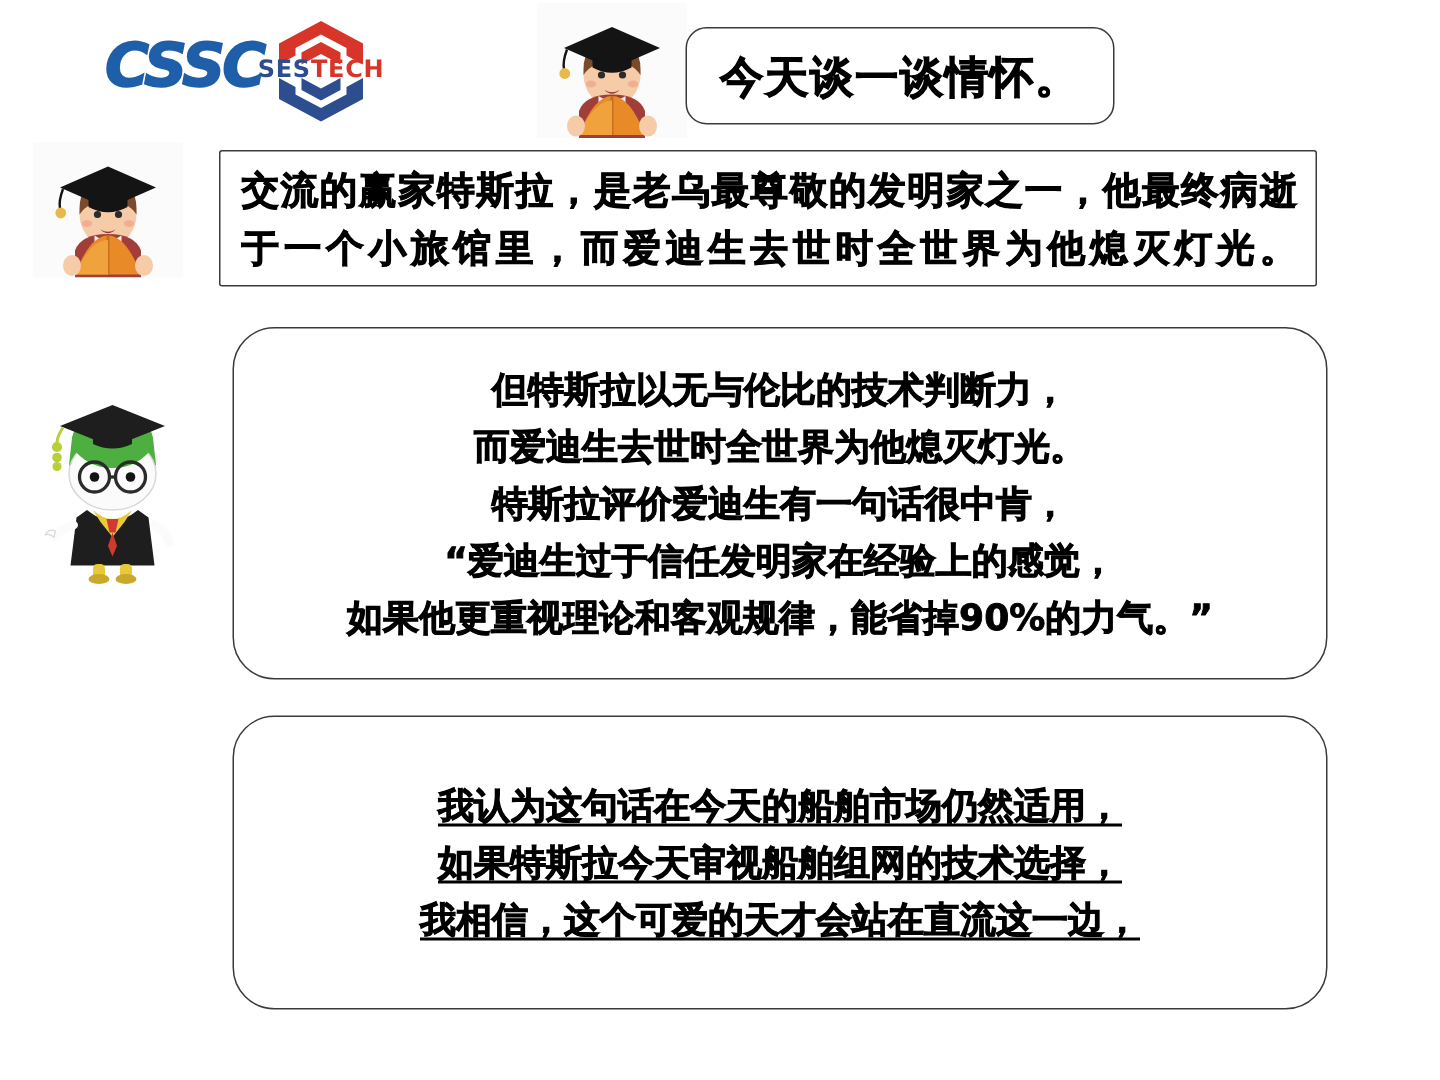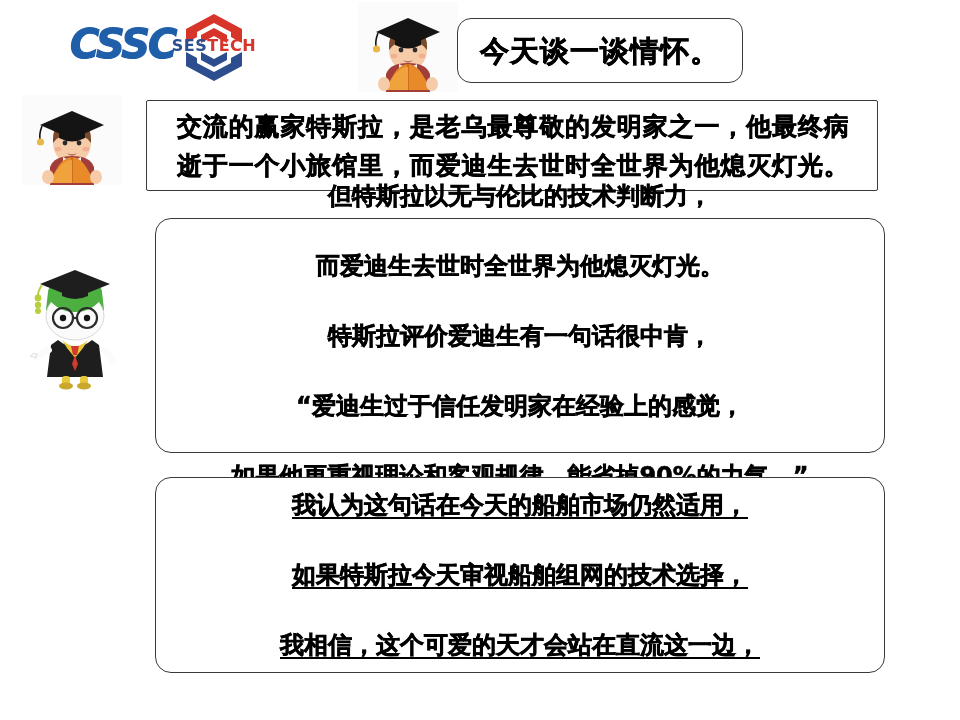--- a/index.html
+++ b/index.html
@@ -73,27 +73,27 @@
     left: 18px; top: 258px;
     width: 114px; height: 132px;
   }
 
   
   .tbox {
     position: absolute;
     box-sizing: border-box;
     background: #ffffff;
     border: 1.3px solid #3a3a3a;
-    border-radius: 16px;
+    border-radius: 28px;
     display: flex;
     flex-direction: column;
     justify-content: center;
   }
   .tbox p {
-    margin: 16px;
+    margin: 0;
     color: #000000;
     font-family: "DejaVu Sans", "Liberation Sans", sans-serif;
     font-weight: 700;
     -webkit-text-stroke: 0.6px #000;
   }
 
   #box-title {
     left: 457px; top: 18px;
     width: 286px; height: 65px;
     border-radius: 14px;

